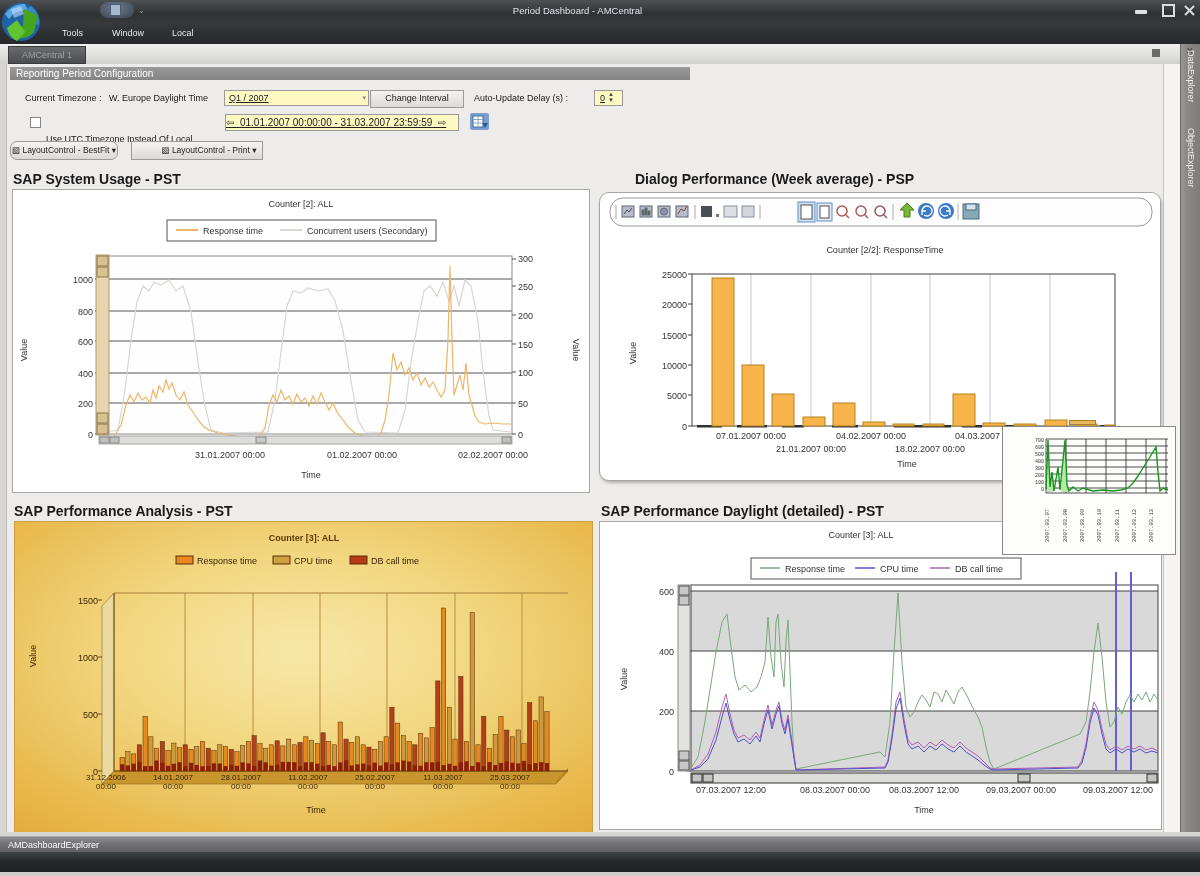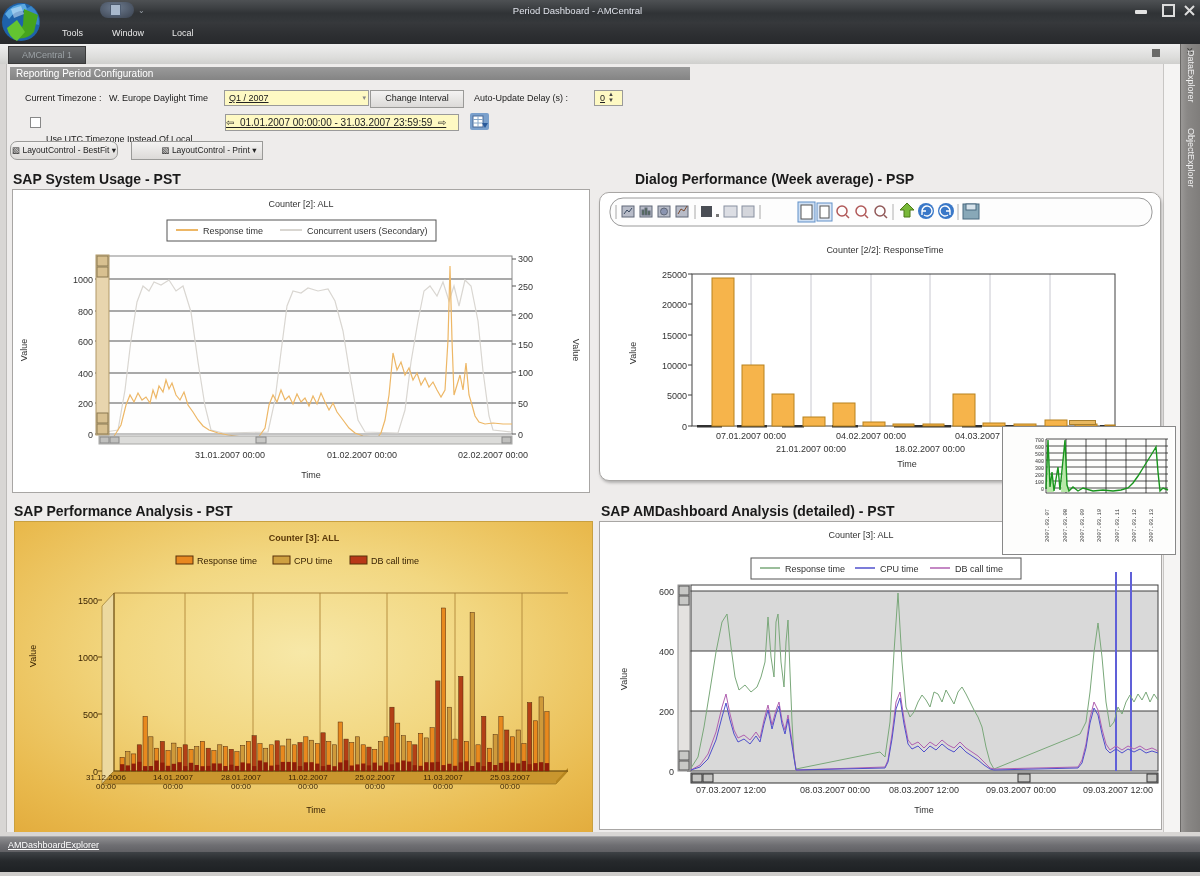--- a/index.html
+++ b/index.html
@@ -87,21 +87,21 @@
     <line x1="8" y1="3" x2="8" y2="14" stroke="#88a8c8"></line>
     <path d="M12 10 L18 10 L15 15 Z" fill="#2a5a9a"></path>
   </svg>
 
 <div class="btn" style="left:10px;top:141px;width:106px;height:17px;line-height:16px;font-size:8.5px;white-space:nowrap;overflow:hidden;border-radius:7px;">▧ LayoutControl - BestFit ▾</div>
 <div class="btn" style="left:131px;top:141px;width:106px;height:17px;line-height:16px;font-size:8.5px;white-space:nowrap;overflow:hidden;padding-left:24px;">▧ LayoutControl - Print ▾</div>
 
 <div class="ptitle" style="left:13px;top:171px;">SAP System Usage - PST</div>
 <div class="ptitle" style="left:635px;top:171px;">Dialog Performance (Week average) - PSP</div>
 <div class="ptitle" style="left:14px;top:503px;">SAP Performance Analysis - PST</div>
-<div class="ptitle" style="left:601px;top:503px;">SAP AMDashboard Analysis (detailed) - PST</div>
+<div class="ptitle" style="left:601px;top:503px;">SAP Performance Daylight (detailed) - PST</div>
 
 <div class="panel" id="panelTL" style="left:12px;top:189px;width:576px;height:302px;">
 <svg width="576" height="302" viewBox="0 0 576 302" style="font-family:'Liberation Sans',sans-serif;">
 <rect x="0" y="0" width="576" height="302" fill="#ffffff"></rect>
 <text x="288" y="17" font-size="9" fill="#333" text-anchor="middle">Counter [2]: ALL</text>
 <rect x="154" y="30" width="269" height="21" fill="#fff" stroke="#555"></rect>
 <line x1="163" y1="40" x2="185" y2="40" stroke="#edb766" stroke-width="2"></line>
 <text x="190" y="44" font-size="9" fill="#333">Response time</text>
 <line x1="267" y1="40" x2="289" y2="40" stroke="#d9d6d1" stroke-width="2"></line>
 <text x="294" y="44" font-size="9" fill="#333">Concurrent users (Secondary)</text>
@@ -620,15 +620,15 @@
 <text x="116" y="115" transform="rotate(-90 116 115)">2007.03.11</text>
 <text x="133" y="115" transform="rotate(-90 133 115)">2007.03.12</text>
 <text x="150" y="115" transform="rotate(-90 150 115)">2007.03.13</text>
 </g>
 </svg>
 </div>
 
 <div class="abs" style="left:1069px;top:420px;width:27px;height:5px;background:#e8b860;border:1px solid #a88030;box-sizing:border-box;"></div>
 
 <div class="abs" style="left:0;top:832px;width:1200px;height:4px;background:#d8d6d4;"></div>
-<div class="abs" style="left:0;top:836px;width:1200px;height:16px;background:linear-gradient(180deg,#8e8e90 0%,#6e6e72 55%,#606064 100%);border-top:1px solid #a8a8aa;color:#fff;font-size:9px;line-height:16px;padding-left:8px;box-sizing:border-box;text-decoration:underline;">AMDashboardExplorer</div>
+<div class="abs" style="left:0;top:836px;width:1200px;height:16px;background:linear-gradient(180deg,#8e8e90 0%,#6e6e72 55%,#606064 100%);border-top:1px solid #a8a8aa;color:#fff;font-size:9px;line-height:16px;padding-left:8px;box-sizing:border-box;">AMDashboardExplorer</div>
 <div class="abs" style="left:0;top:852px;width:1200px;height:20px;background:linear-gradient(180deg,#3e4246 0%,#26292c 45%,#1e2124 100%);"></div>
 <div class="abs" style="left:0;top:872px;width:1200px;height:4px;background:#cfcdcb;"></div>
 
 </body></html>

